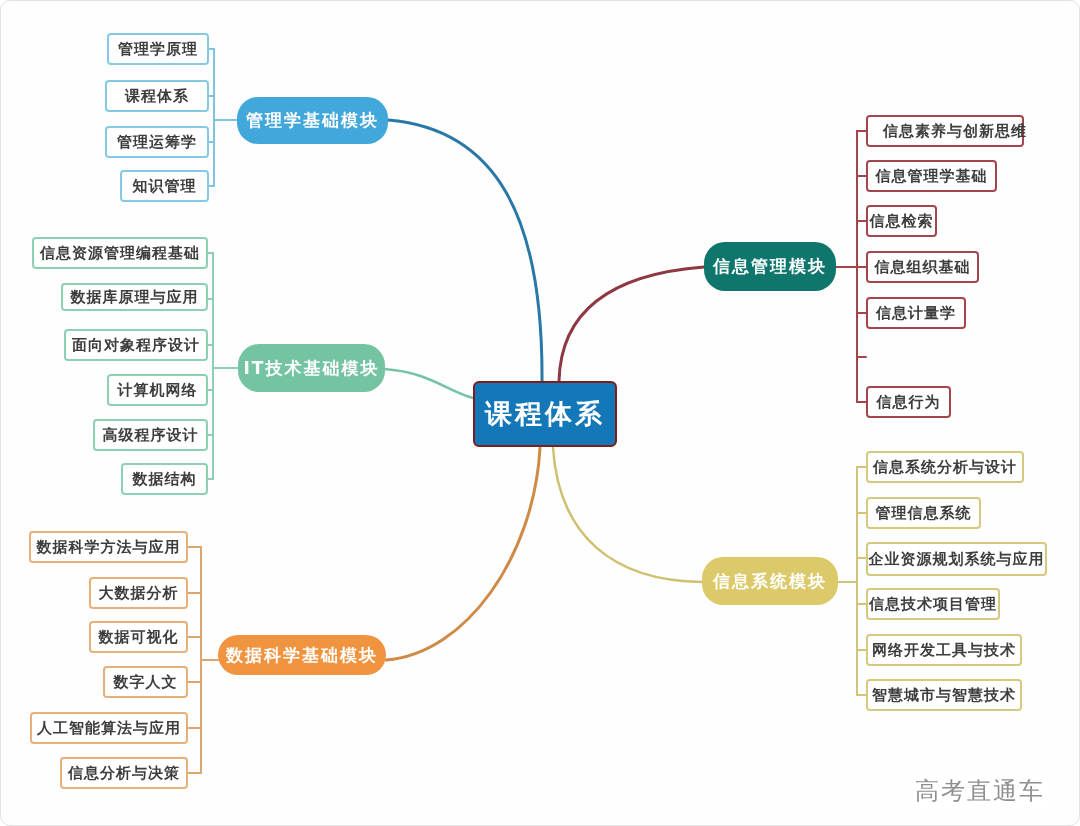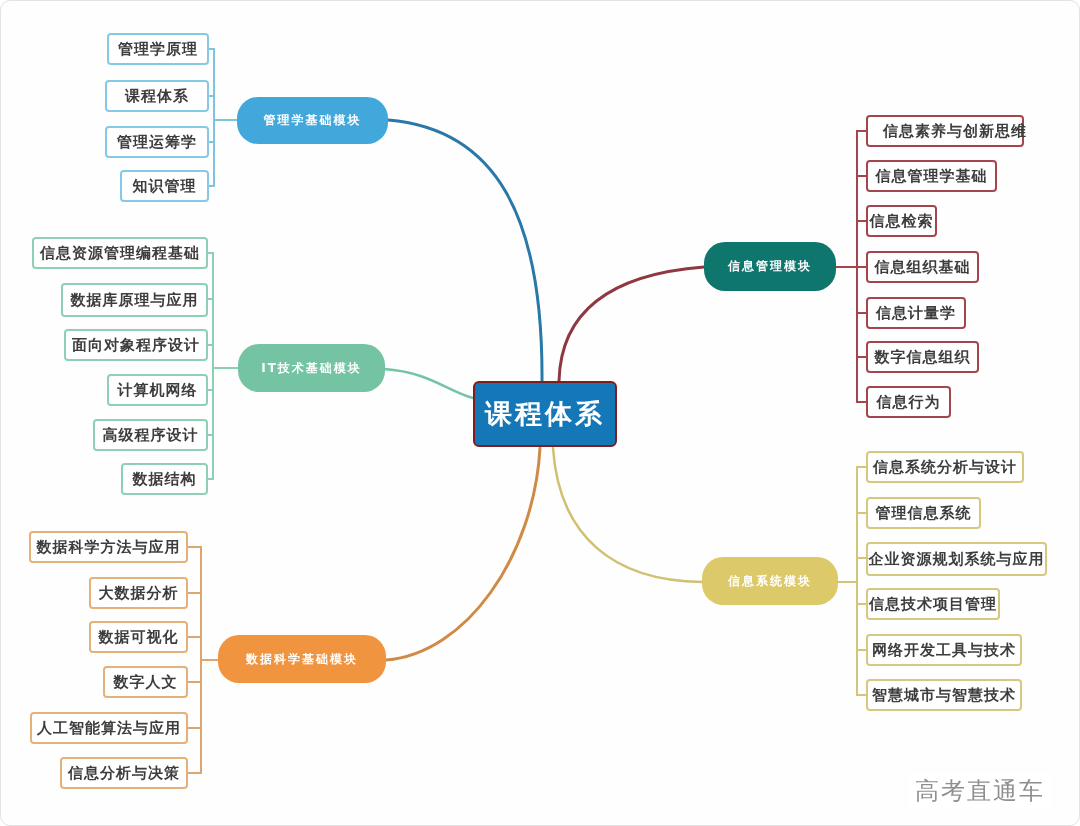--- a/index.html
+++ b/index.html
@@ -33,21 +33,21 @@
     color: #3d3d3d;
     font-weight: bold;
     font-size: 15px;
     white-space: nowrap;
     letter-spacing: 1px;
   }
   .module {
     color: #fff;
     border: none;
     border-radius: 21px;
-    font-size: 12px;
+    font-size: 17px;
     letter-spacing: 2px;
   }
   .center-node {
     background: #1478b8;
     border: 2px solid #7f1d1d;
     color: #fff;
     border-radius: 6px;
     font-size: 27px;
     font-weight: bold;
     letter-spacing: 3px;
@@ -139,49 +139,48 @@
       <path d="M 856 649 H 865"></path>
         <path d="M 856 694 H 865"></path>
       <path d="M 837 581 H 856"></path>
     </g>
   </svg>
 
   <div class="node center-node" style="left:472px; top:380px; width:144px; height:66px;">课程体系</div>
 
   <div class="node module mod-mgmt" style="left:236px; top:96px; width:151px; height:47px;">管理学基础模块</div>
   <div class="node module mod-it" style="left:237px; top:343px; width:147px; height:48px;">IT技术基础模块</div>
-  <div class="node module mod-ds" style="left:217px; top:634px; width:168px; height:48px;">数据科学基础模块</div>
+  <div class="node module mod-ds" style="left:217px; top:634px; width:168px; height:40px;">数据科学基础模块</div>
   <div class="node module mod-im" style="left:703px; top:241px; width:132px; height:49px;">信息管理模块</div>
   <div class="node module mod-is" style="left:701px; top:556px; width:136px; height:48px;">信息系统模块</div>
 
   <div class="node leaf-mgmt" style="left:106px; top:32px;  width:102px; height:32px;">管理学原理</div>
   <div class="node leaf-mgmt" style="left:104px; top:79px;  width:104px; height:32px;">课程体系</div>
   <div class="node leaf-mgmt" style="left:104px; top:125px; width:104px; height:32px;">管理运筹学</div>
   <div class="node leaf-mgmt" style="left:119px; top:169px; width:89px;  height:32px;">知识管理</div>
 
   <div class="node leaf-it" style="left:31px;  top:236px; width:176px; height:32px;">信息资源管理编程基础</div>
-  <div class="node leaf-it" style="left:60px;  top:282px; width:147px; height:34px;">数据库原理与应用</div>
+  <div class="node leaf-it" style="left:60px;  top:282px; width:147px; height:28px;">数据库原理与应用</div>
   <div class="node leaf-it" style="left:63px;  top:328px; width:144px; height:32px;">面向对象程序设计</div>
   <div class="node leaf-it" style="left:106px; top:373px; width:101px; height:32px;">计算机网络</div>
   <div class="node leaf-it" style="left:92px;  top:418px; width:115px; height:32px;">高级程序设计</div>
   <div class="node leaf-it" style="left:120px; top:462px; width:87px;  height:32px;">数据结构</div>
 
   <div class="node leaf-ds" style="left:28px;  top:530px; width:159px; height:32px;">数据科学方法与应用</div>
   <div class="node leaf-ds" style="left:88px;  top:576px; width:99px;  height:32px;">大数据分析</div>
   <div class="node leaf-ds" style="left:88px;  top:620px; width:99px;  height:32px;">数据可视化</div>
   <div class="node leaf-ds" style="left:102px; top:665px; width:85px;  height:32px;font-family:Liberation Mono, monospace;">数字人文</div>
   <div class="node leaf-ds" style="left:29px;  top:711px; width:158px; height:32px;">人工智能算法与应用</div>
   <div class="node leaf-ds" style="left:59px;  top:756px; width:128px; height:32px;">信息分析与决策</div>
 
   <div class="node leaf-im" style="left:865px; top:114px; width:158px; height:32px;padding-left:20px;">信息素养与创新思维</div>
   <div class="node leaf-im" style="left:865px; top:159px; width:131px; height:32px;">信息管理学基础</div>
   <div class="node leaf-im" style="left:865px; top:204px; width:71px;  height:32px;">信息检索</div>
   <div class="node leaf-im" style="left:865px; top:250px; width:113px; height:32px;">信息组织基础</div>
   <div class="node leaf-im" style="left:865px; top:296px; width:100px; height:32px;">信息计量学</div>
-  <div class="node leaf-im" style="left:865px; top:340px; width:113px; height:32px;">数字信息组织</div>
   <div class="node leaf-im" style="left:865px; top:385px; width:85px;  height:32px;">信息行为</div>
 
   <div class="node leaf-is" style="left:865px; top:450px; width:158px; height:32px;">信息系统分析与设计</div>
   <div class="node leaf-is" style="left:865px; top:496px; width:115px; height:32px;">管理信息系统</div>
   <div class="node leaf-is" style="left:865px; top:541px; width:181px; height:34px;">企业资源规划系统与应用</div>
   <div class="node leaf-is" style="left:865px; top:587px; width:134px; height:32px;">信息技术项目管理</div>
   <div class="node leaf-is" style="left:865px; top:633px; width:156px; height:32px;">网络开发工具与技术</div>
   <div class="node leaf-is" style="left:865px; top:678px; width:156px; height:32px;">智慧城市与智慧技术</div>
 
   <div class="watermark">高考直通车</div>

